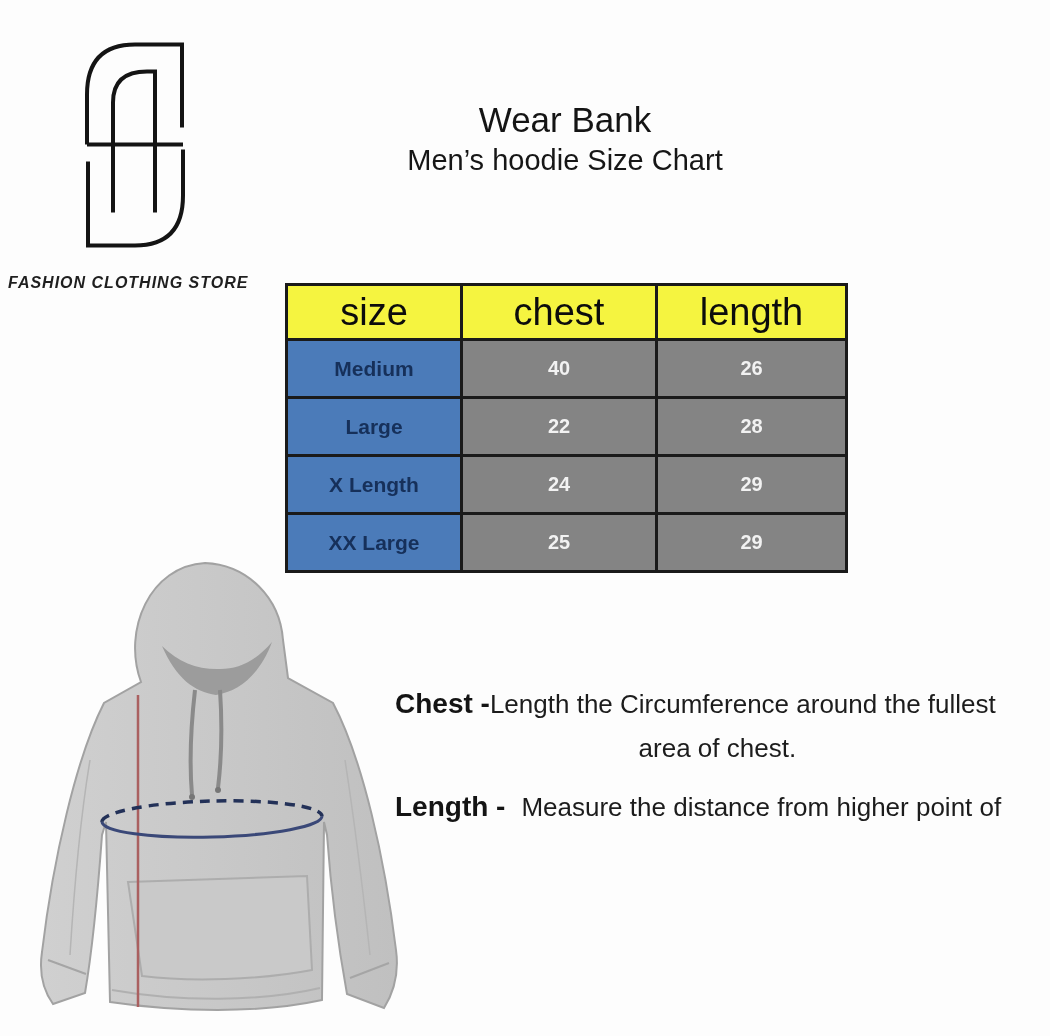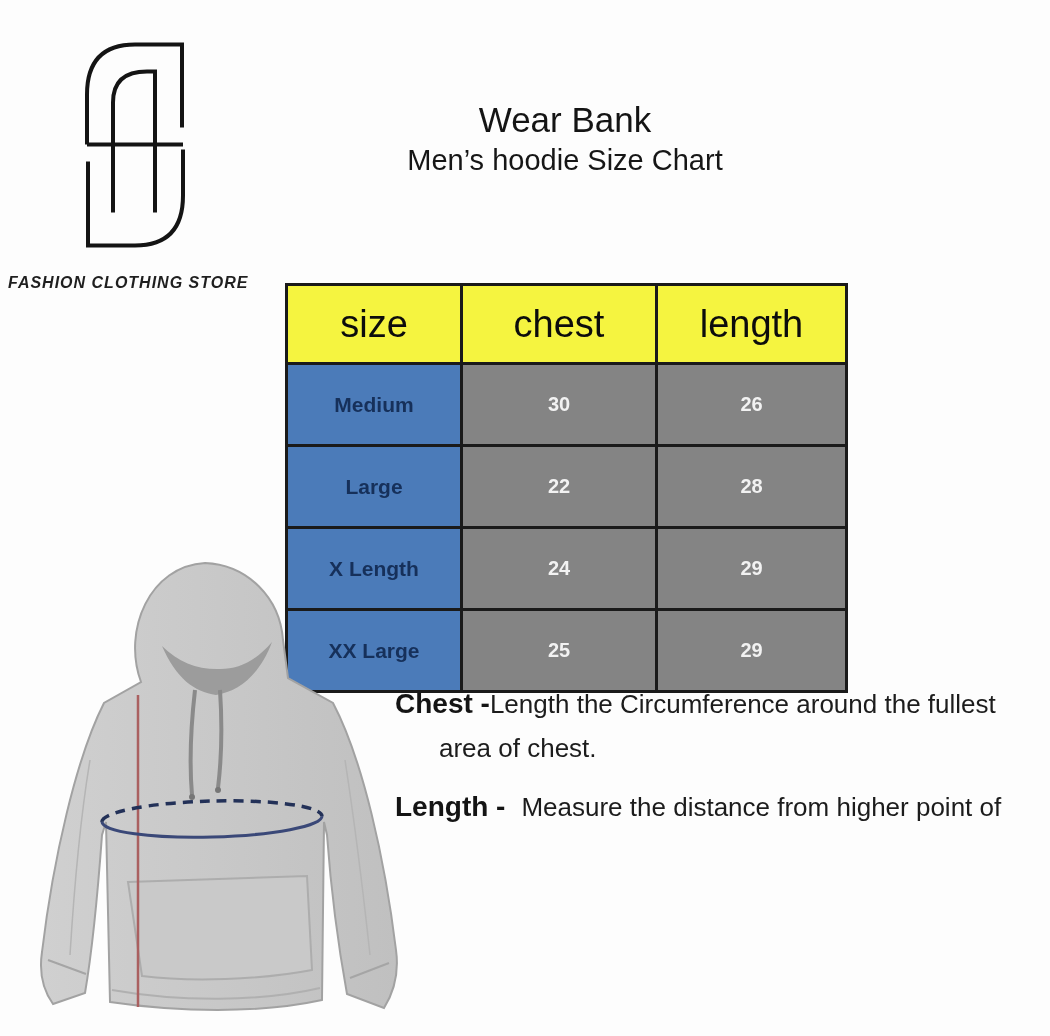--- a/index.html
+++ b/index.html
@@ -20,21 +20,21 @@
   .title-line2{font-size:29px;line-height:36px;color:#161616;}
   
   table.size-table{
     position:absolute;left:285px;top:283px;width:560px;
     border-collapse:collapse;table-layout:fixed;
   }
   .size-table col.c1{width:175px;}
   .size-table col.c2{width:195px;}
   .size-table col.c3{width:190px;}
   .size-table th,.size-table td{
-    border:3px solid #1a1a1a;text-align:center;vertical-align:middle;padding:12px;
+    border:3px solid #1a1a1a;text-align:center;vertical-align:middle;padding:0;
   }
   .size-table th{
     height:52px;background:#f5f440;color:#0c0c0c;
     font-size:38px;font-weight:normal;
   }
   .size-table td{height:55px;}
   .size-table td.cell-size{
     background:#4b7bb9;color:#16305a;font-size:21px;font-weight:bold;
   }
   .size-table td.cell-val{
@@ -43,21 +43,21 @@
   
   .hoodie{position:absolute;left:30px;top:560px;width:375px;height:476px;}
   
   .note{position:absolute;left:395px;white-space:nowrap;line-height:40px;}
   .note-chest{top:684px;}
   .note-length{top:787px;}
   .note-label{font-size:28px;font-weight:bold;color:#141414;}
   .note-length .note-label{margin-right:16px;}
   .note-text{font-size:26px;color:#1c1c1c;}
   .note-line2{font-size:26px;color:#1c1c1c;}
-  .note-chest .note-line2{margin-left:44px;}
+  .note-chest .note-line2{margin-left:44px;text-align:center;}
   .note-length .note-line2{margin-left:85px;}
 </style>
 </head>
 <body>
 
 <div class="canvas">
 
   <div class="logo">
     <svg width="100" height="206" viewBox="0 0 100 205" fill="none">
       <path d="M 2 102 L 2 52 Q 2 2 50 2 L 97 2 L 97 85" stroke="#141414" stroke-width="4" fill="none"></path>
@@ -82,21 +82,21 @@
     <thead>
       <tr>
         <th>size</th>
         <th>chest</th>
         <th>length</th>
       </tr>
     </thead>
     <tbody>
       <tr>
         <td class="cell-size">Medium</td>
-        <td class="cell-val">30</td>
+        <td class="cell-val">40</td>
         <td class="cell-val">26</td>
       </tr>
       <tr>
         <td class="cell-size">Large</td>
         <td class="cell-val">22</td>
         <td class="cell-val">28</td>
       </tr>
       <tr>
         <td class="cell-size">X Length</td>
         <td class="cell-val">24</td>

